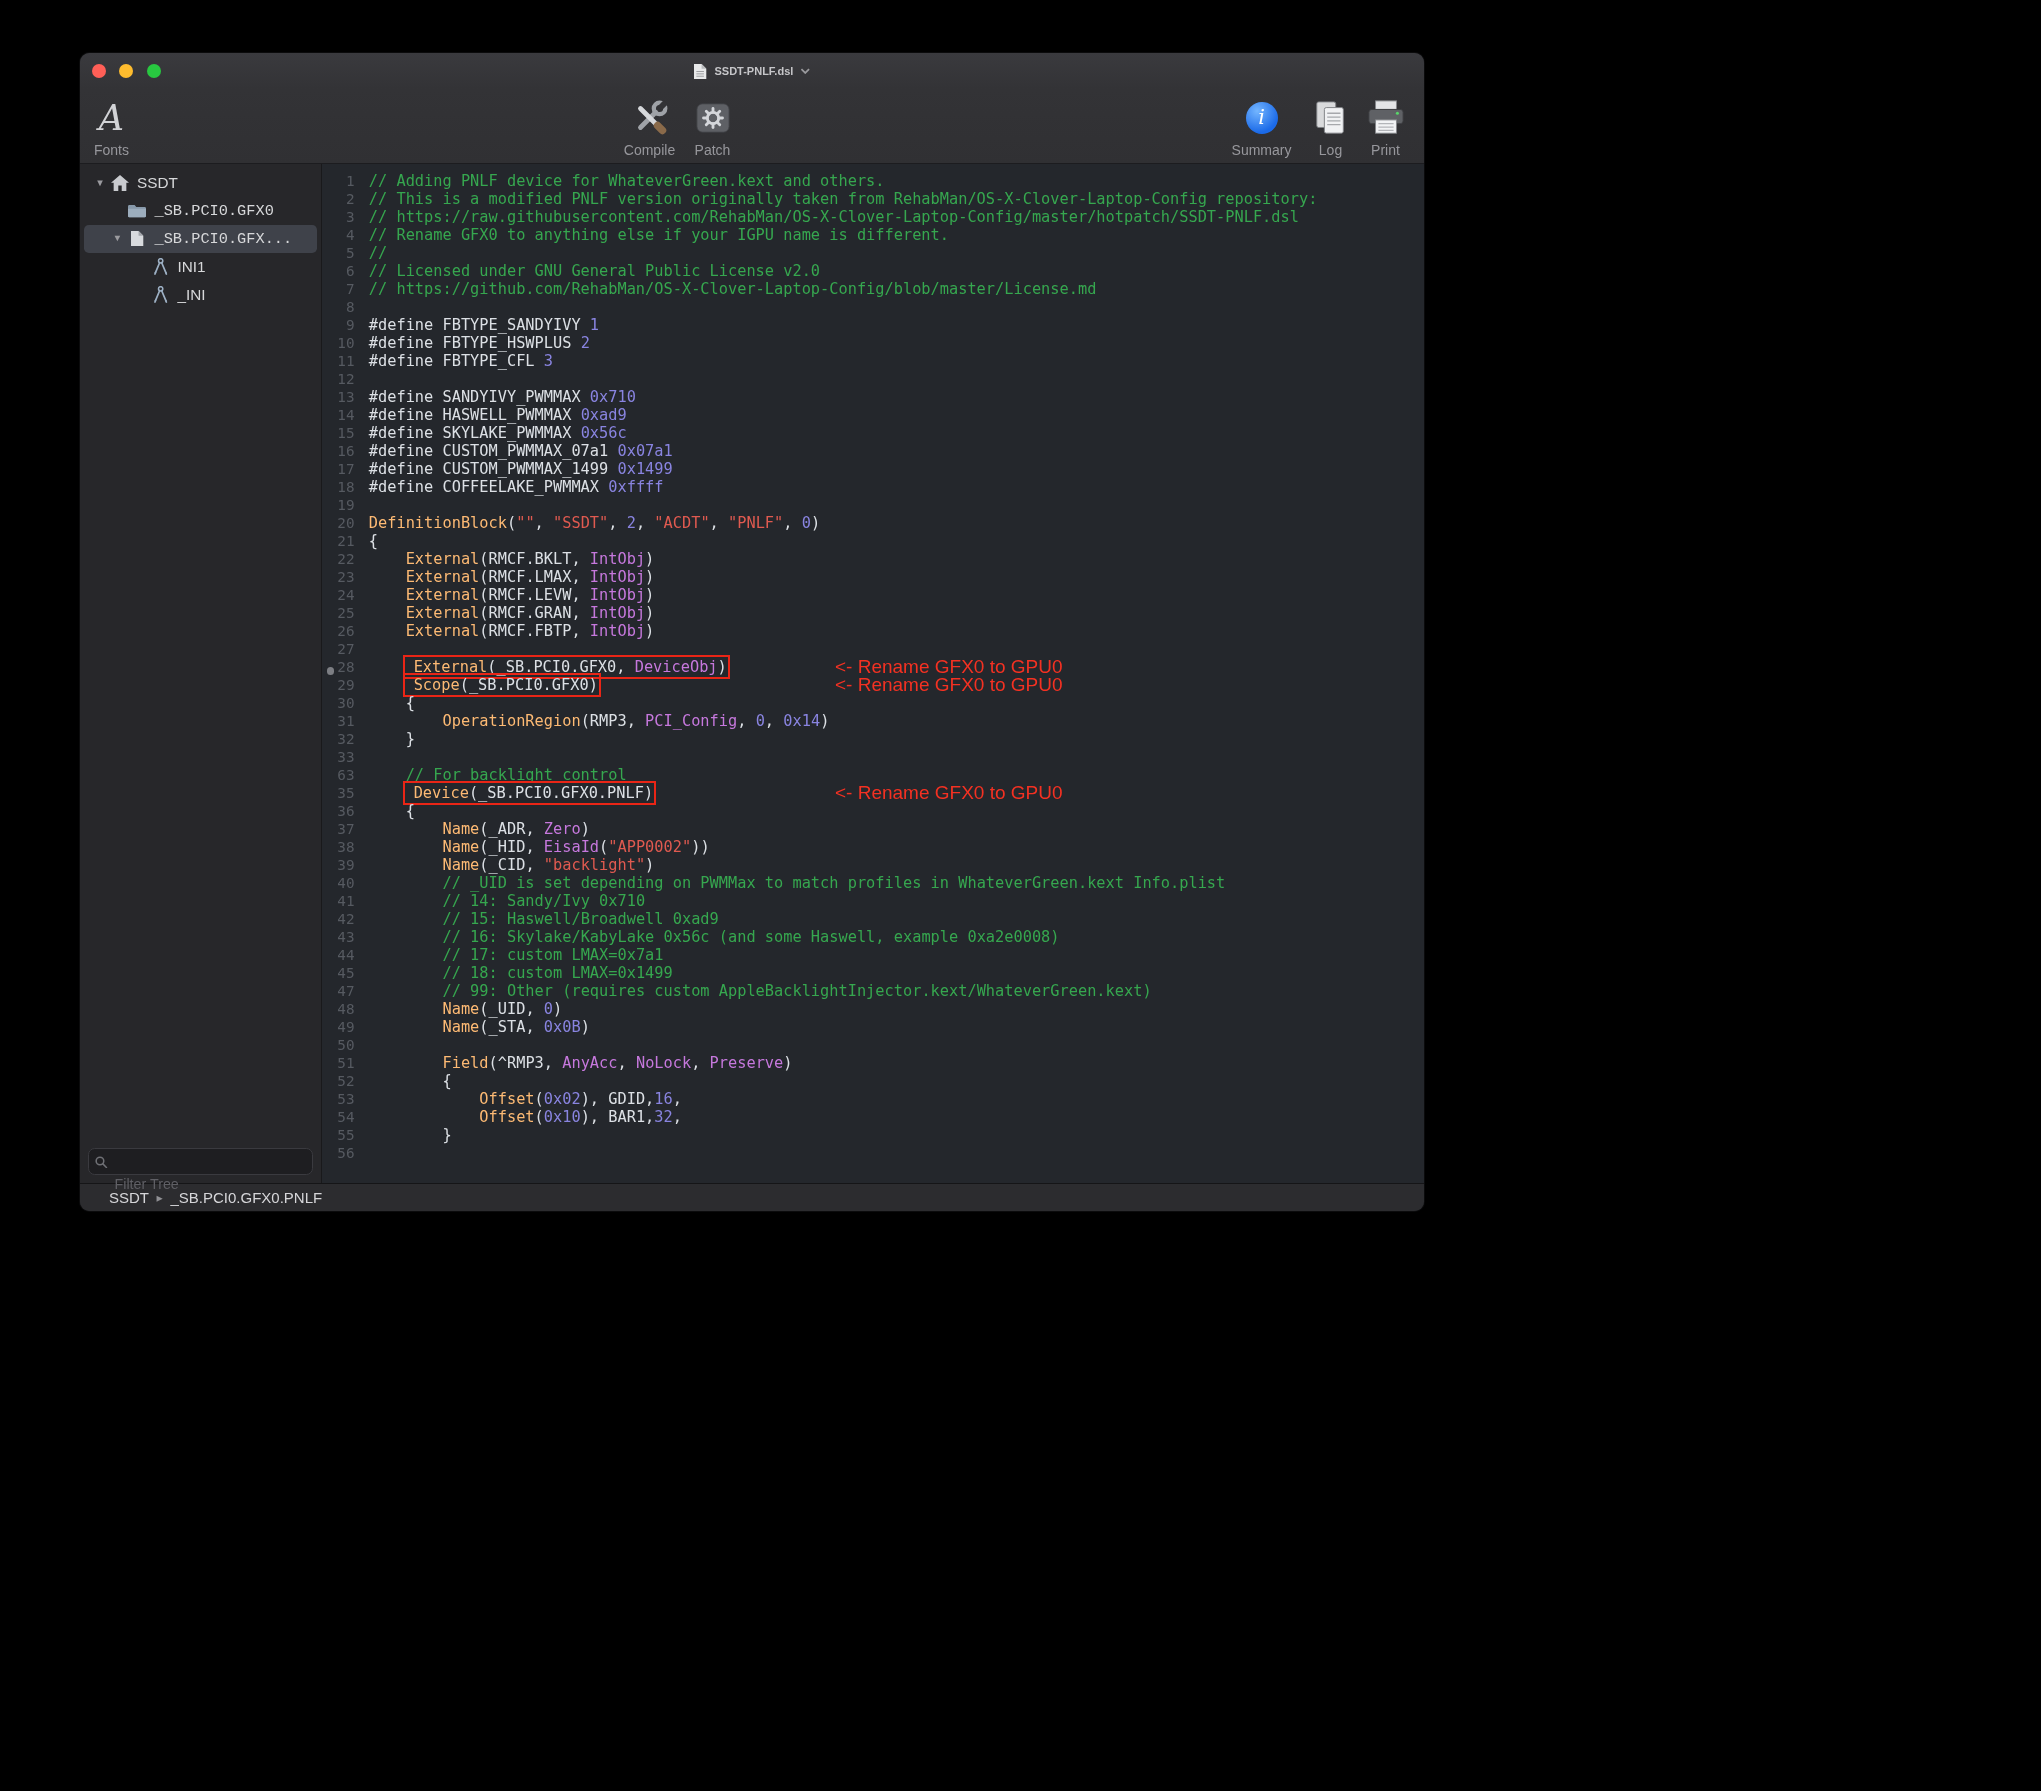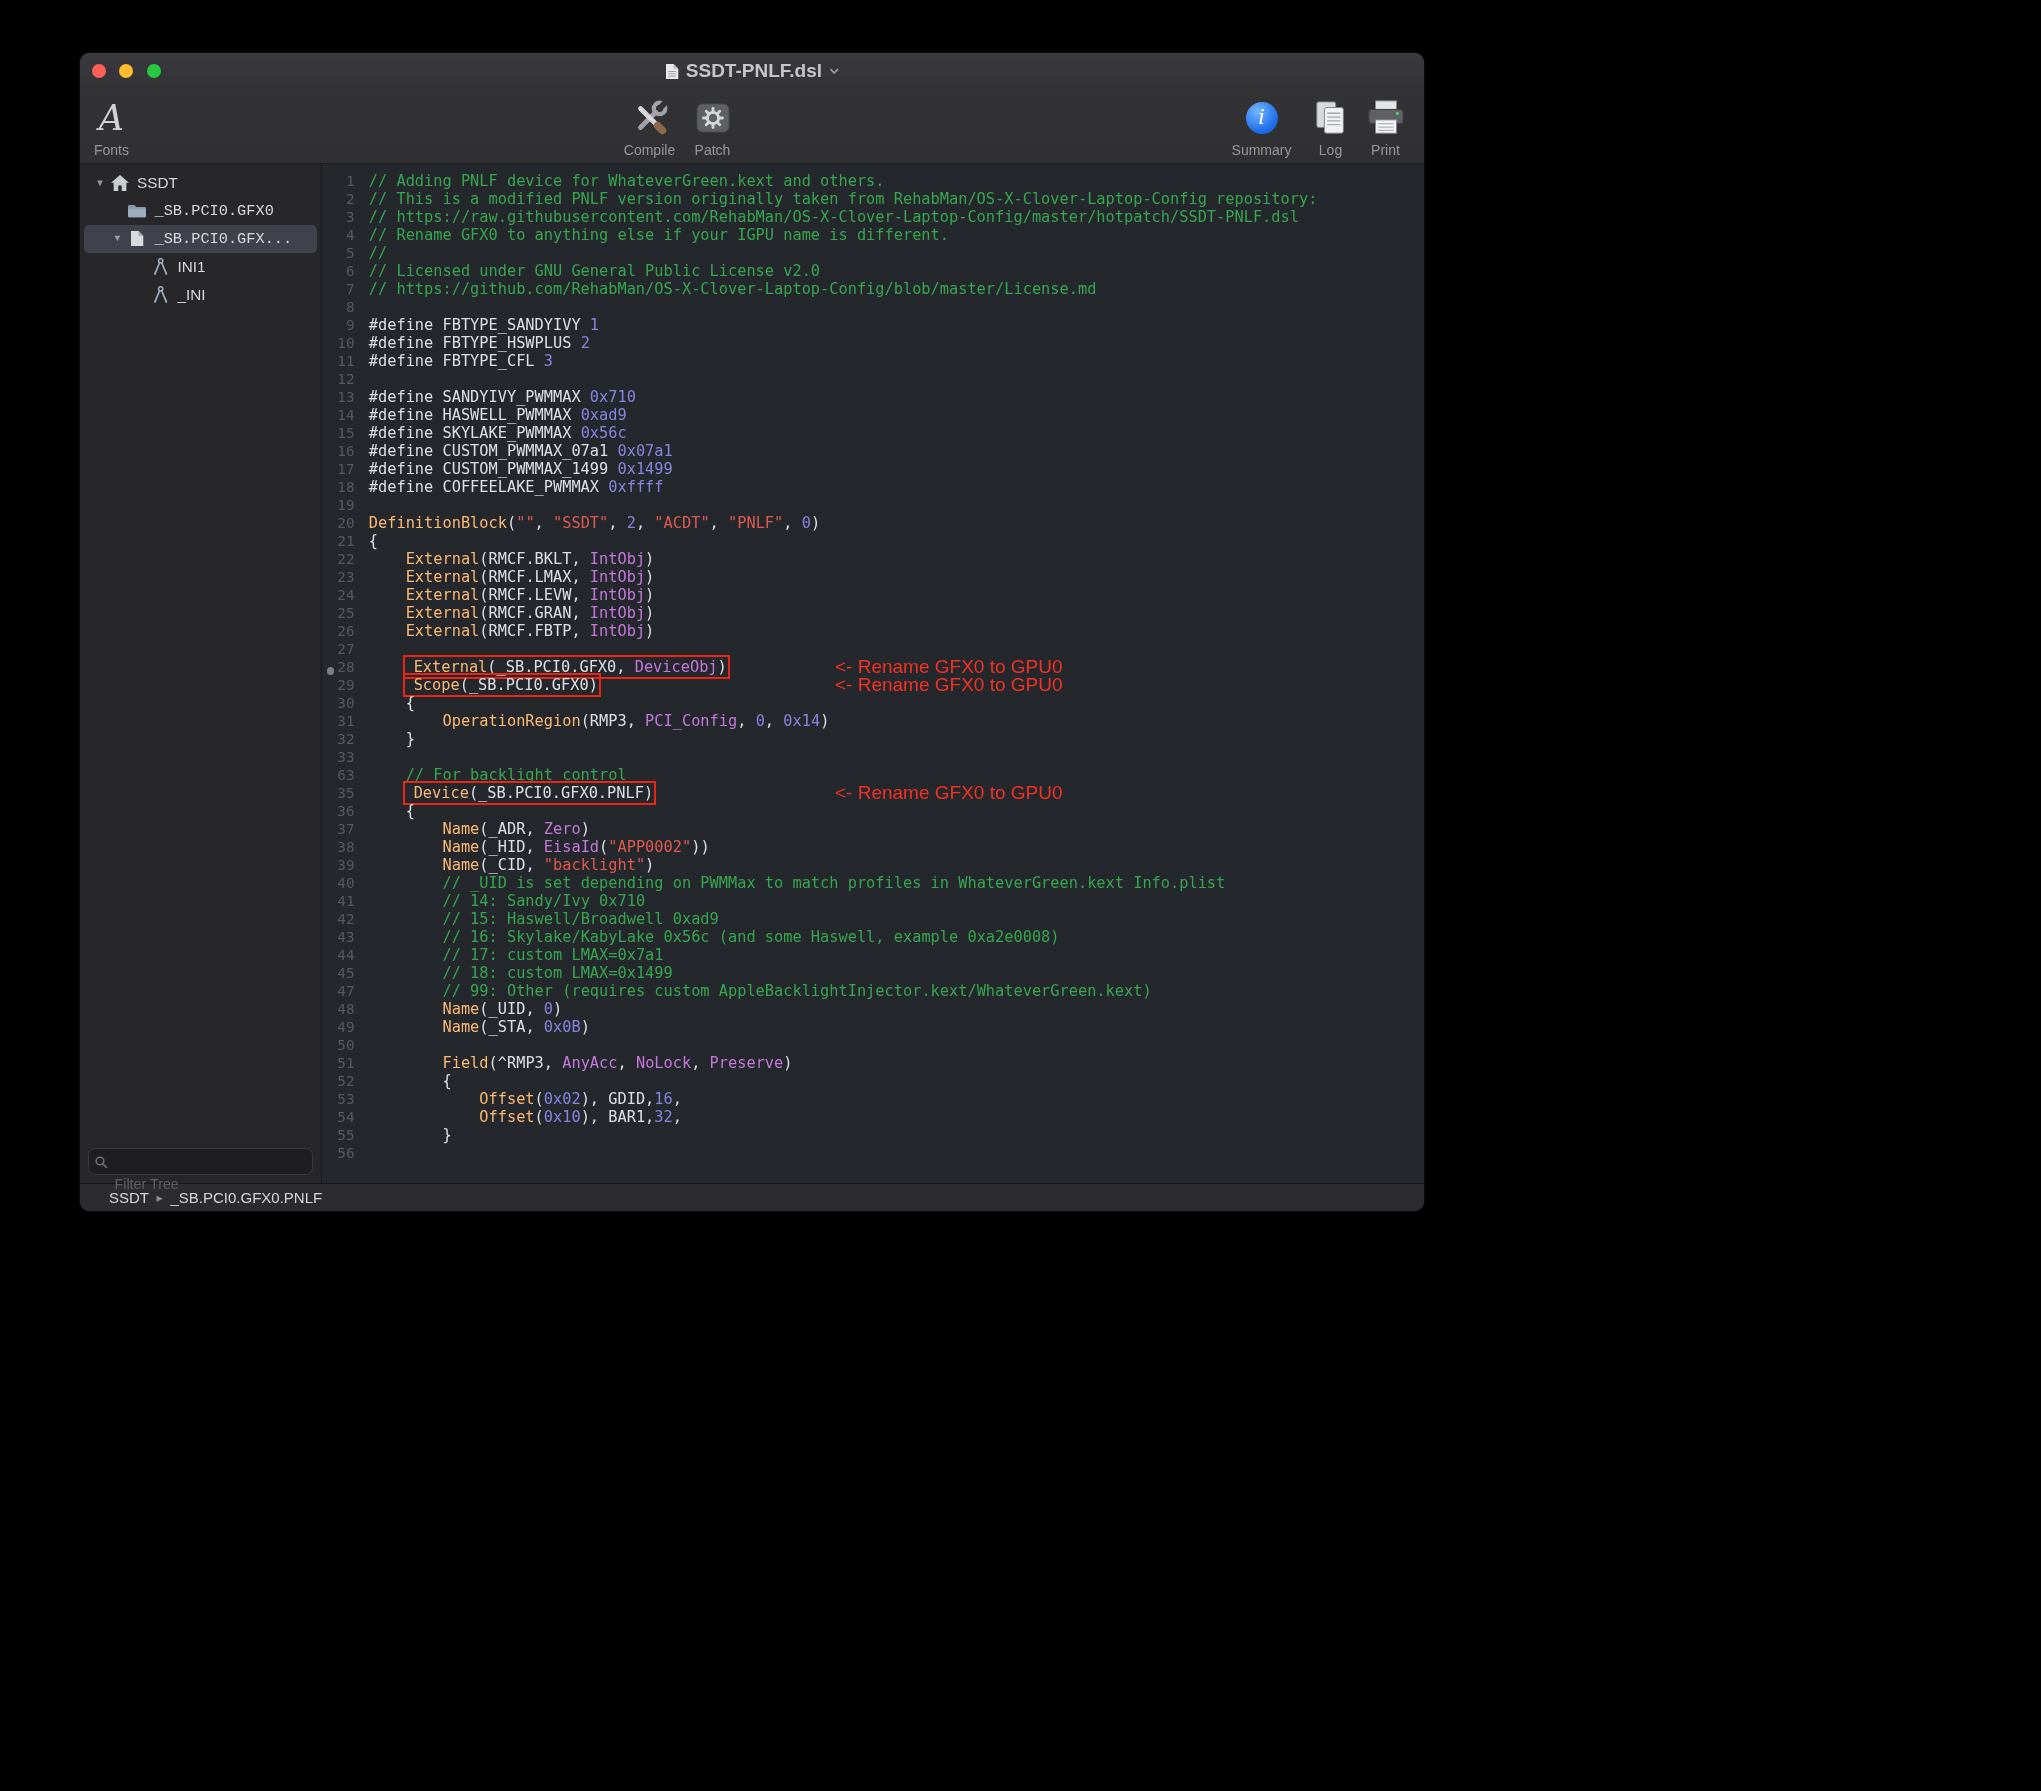--- a/index.html
+++ b/index.html
@@ -8,21 +8,21 @@
   .window{position:absolute;left:80px;top:53px;width:1344px;height:1158px;border-radius:9.6px;overflow:hidden;background:#26282c;box-shadow:0 0 0 1px #0b0b0c;display:flex;flex-direction:column;}
 
   
   .titlebar{height:36px;flex:none;background:linear-gradient(#3a3a3e,#333336);position:relative;display:flex;align-items:center;justify-content:center;}
   .traffic{position:absolute;left:11.5px;top:10.5px;display:flex;gap:13.4px;}
   .tl{width:14.3px;height:14.3px;border-radius:50%;display:inline-block;}
   .tl.red{background:#ff5f57;}
   .tl.yellow{background:#febc2e;}
   .tl.green{background:#28c840;}
   .title-group{display:flex;align-items:center;gap:6.7px;}
-  .title-text{font-size:19px;font-weight:600;color:#c6c6c9;}
+  .title-text{font-size:11px;font-weight:600;color:#c6c6c9;}
 
   
   .toolbar{height:74px;flex:none;background:linear-gradient(#333336,#303033);border-bottom:1px solid #1c1c1f;position:relative;}
   .tb-item{position:absolute;top:1.9px;width:73px;height:67px;display:flex;flex-direction:column;align-items:center;justify-content:flex-end;gap:1.9px;cursor:default;}
   .tb-icon{height:46px;display:flex;align-items:center;justify-content:center;}
   .tb-label{font-size:14px;color:#97979c;line-height:15.3px;}
   .fonts-glyph{font-family:"DejaVu Serif",serif;font-style:italic;font-size:35px;color:#d2d3d6;line-height:38px;}
   .summary-circle{width:32px;height:32px;border-radius:50%;background:radial-gradient(circle at 35% 28%,#74b6ff,#1b6ae8 70%);display:flex;align-items:center;justify-content:center;}
   .summary-circle span{font-family:"DejaVu Serif",serif;font-style:italic;font-size:21px;color:#fff;line-height:21px;}
 

